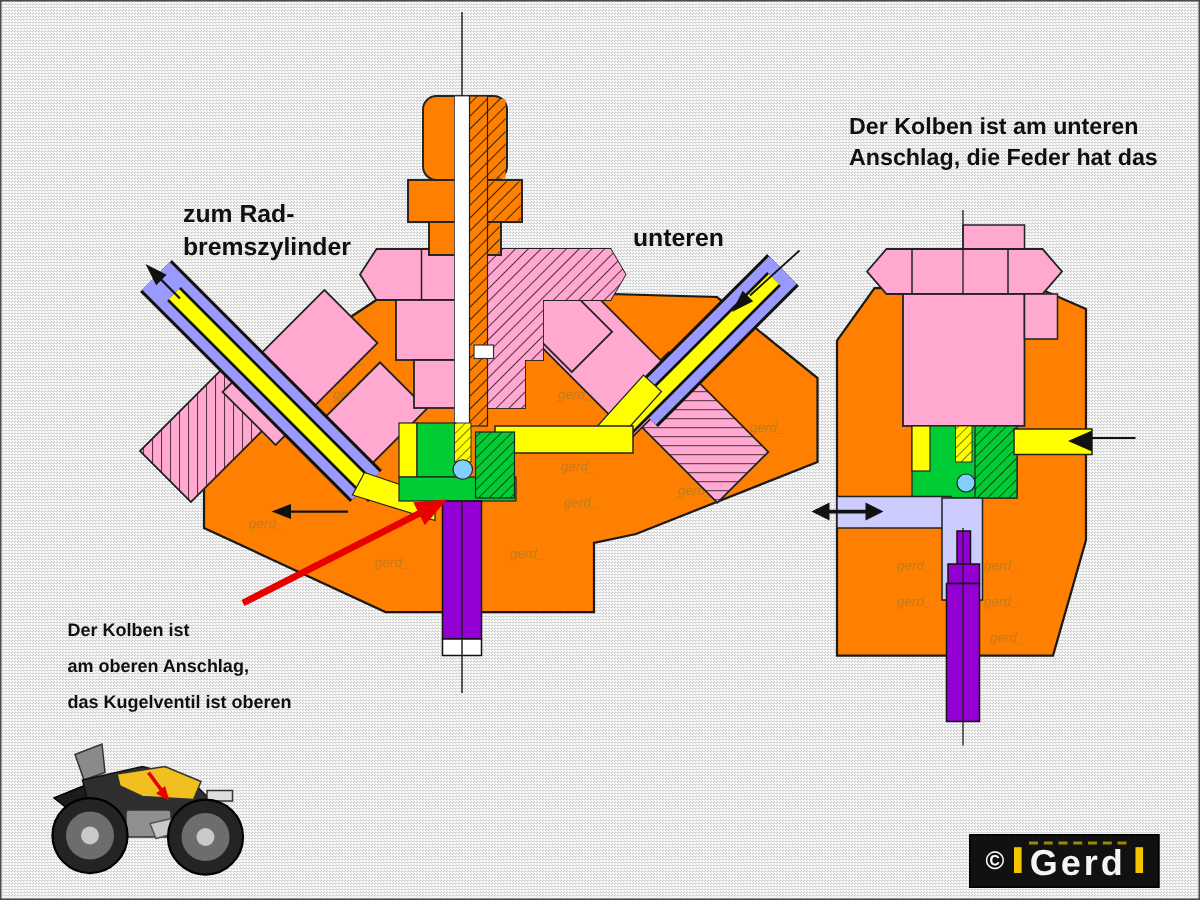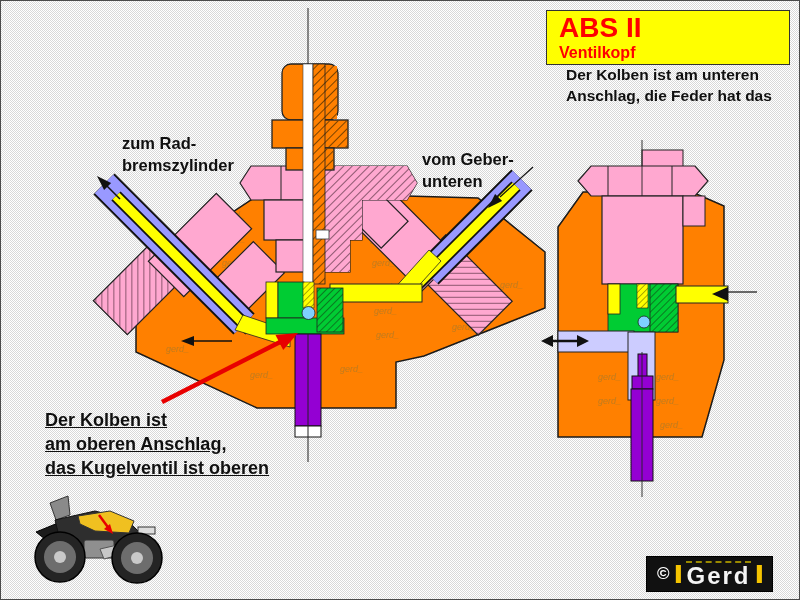--- a/index.html
+++ b/index.html
@@ -13,22 +13,22 @@
   .abs{position:absolute;}
   svg{position:absolute;left:0;top:0;}
   .title-box{
     left:546px;top:10px;width:244px;height:55px;
     background:#FFFF00;border:1px solid #333;box-sizing:border-box;
     color:#FF0000;
   }
   .title-box .t1{font-size:28px;font-weight:bold;margin:3px 0 0 12px;line-height:1.0;}
   .title-box .t2{font-size:16px;font-weight:bold;margin:2px 0 0 12px;}
   .note{color:#101010;font-weight:bold;}
-  .note-right{left:566px;top:64px;width:232px;font-size:15.5px;line-height:21px;}
-  .note-bl{left:45px;top:408px;width:240px;font-size:18px;line-height:24px;text-decoration:underline;}
+  .note-right{left:566px;top:74px;width:232px;font-size:15.5px;line-height:21px;}
+  .note-bl{left:45px;top:408px;width:240px;font-size:12px;line-height:24px;}
   .lbl-left{left:82px;top:132px;font-size:16.5px;line-height:22px;margin-left:40px;}
   .lbl-right{left:422px;top:148px;font-size:16.5px;line-height:22px;}
   .logo{
     left:646px;top:556px;height:34px;padding:0 10px;
     background:#111;display:flex;align-items:center;gap:5px;
     border:1px solid #000;
   }
   .logo .c{color:#fff;font-size:17px;font-weight:bold;}
   .logo .bar{color:#F5C400;font-size:25px;font-weight:bold;line-height:1;transform:scaleX(1.4);}
   .logo .name{
@@ -245,37 +245,32 @@
       <circle cx="60" cy="557" r="16" fill="#6d6d6d"></circle>
         <circle cx="60" cy="557" r="6" fill="#c9c9c9"></circle>
       <circle cx="137" cy="558" r="25" fill="#242424" stroke="#000" stroke-width="1.5"></circle>
       <circle cx="137" cy="558" r="16" fill="#6d6d6d"></circle>
         <circle cx="137" cy="558" r="6" fill="#c9c9c9"></circle>
       <line x1="99" y1="515" x2="110" y2="530" stroke="#E80000" stroke-width="2.5"></line>
       <polygon points="113,534 104,529 110,524" fill="#E80000"></polygon>
     </g>
   </svg>
 
-  <div class="abs title-box">
-    <div class="t1">ABS II</div>
-    <div class="t2">Ventilkopf</div>
-  </div>
 
   <div class="abs note note-right">
     <div>Der Kolben ist am unteren</div>
     <div>Anschlag, die Feder hat das</div>
   </div>
 
   <div class="abs note lbl-left">
     <div>zum Rad-</div>
     <div>bremszylinder</div>
   </div>
 
   <div class="abs note lbl-right">
-    <div>vom Geber-</div>
     <div>unteren</div>
   </div>
 
   <div class="abs note note-bl">
     <div>Der Kolben ist</div>
     <div>am oberen Anschlag,</div>
     <div>das Kugelventil ist oberen</div>
   </div>
 
   <div class="abs logo">

